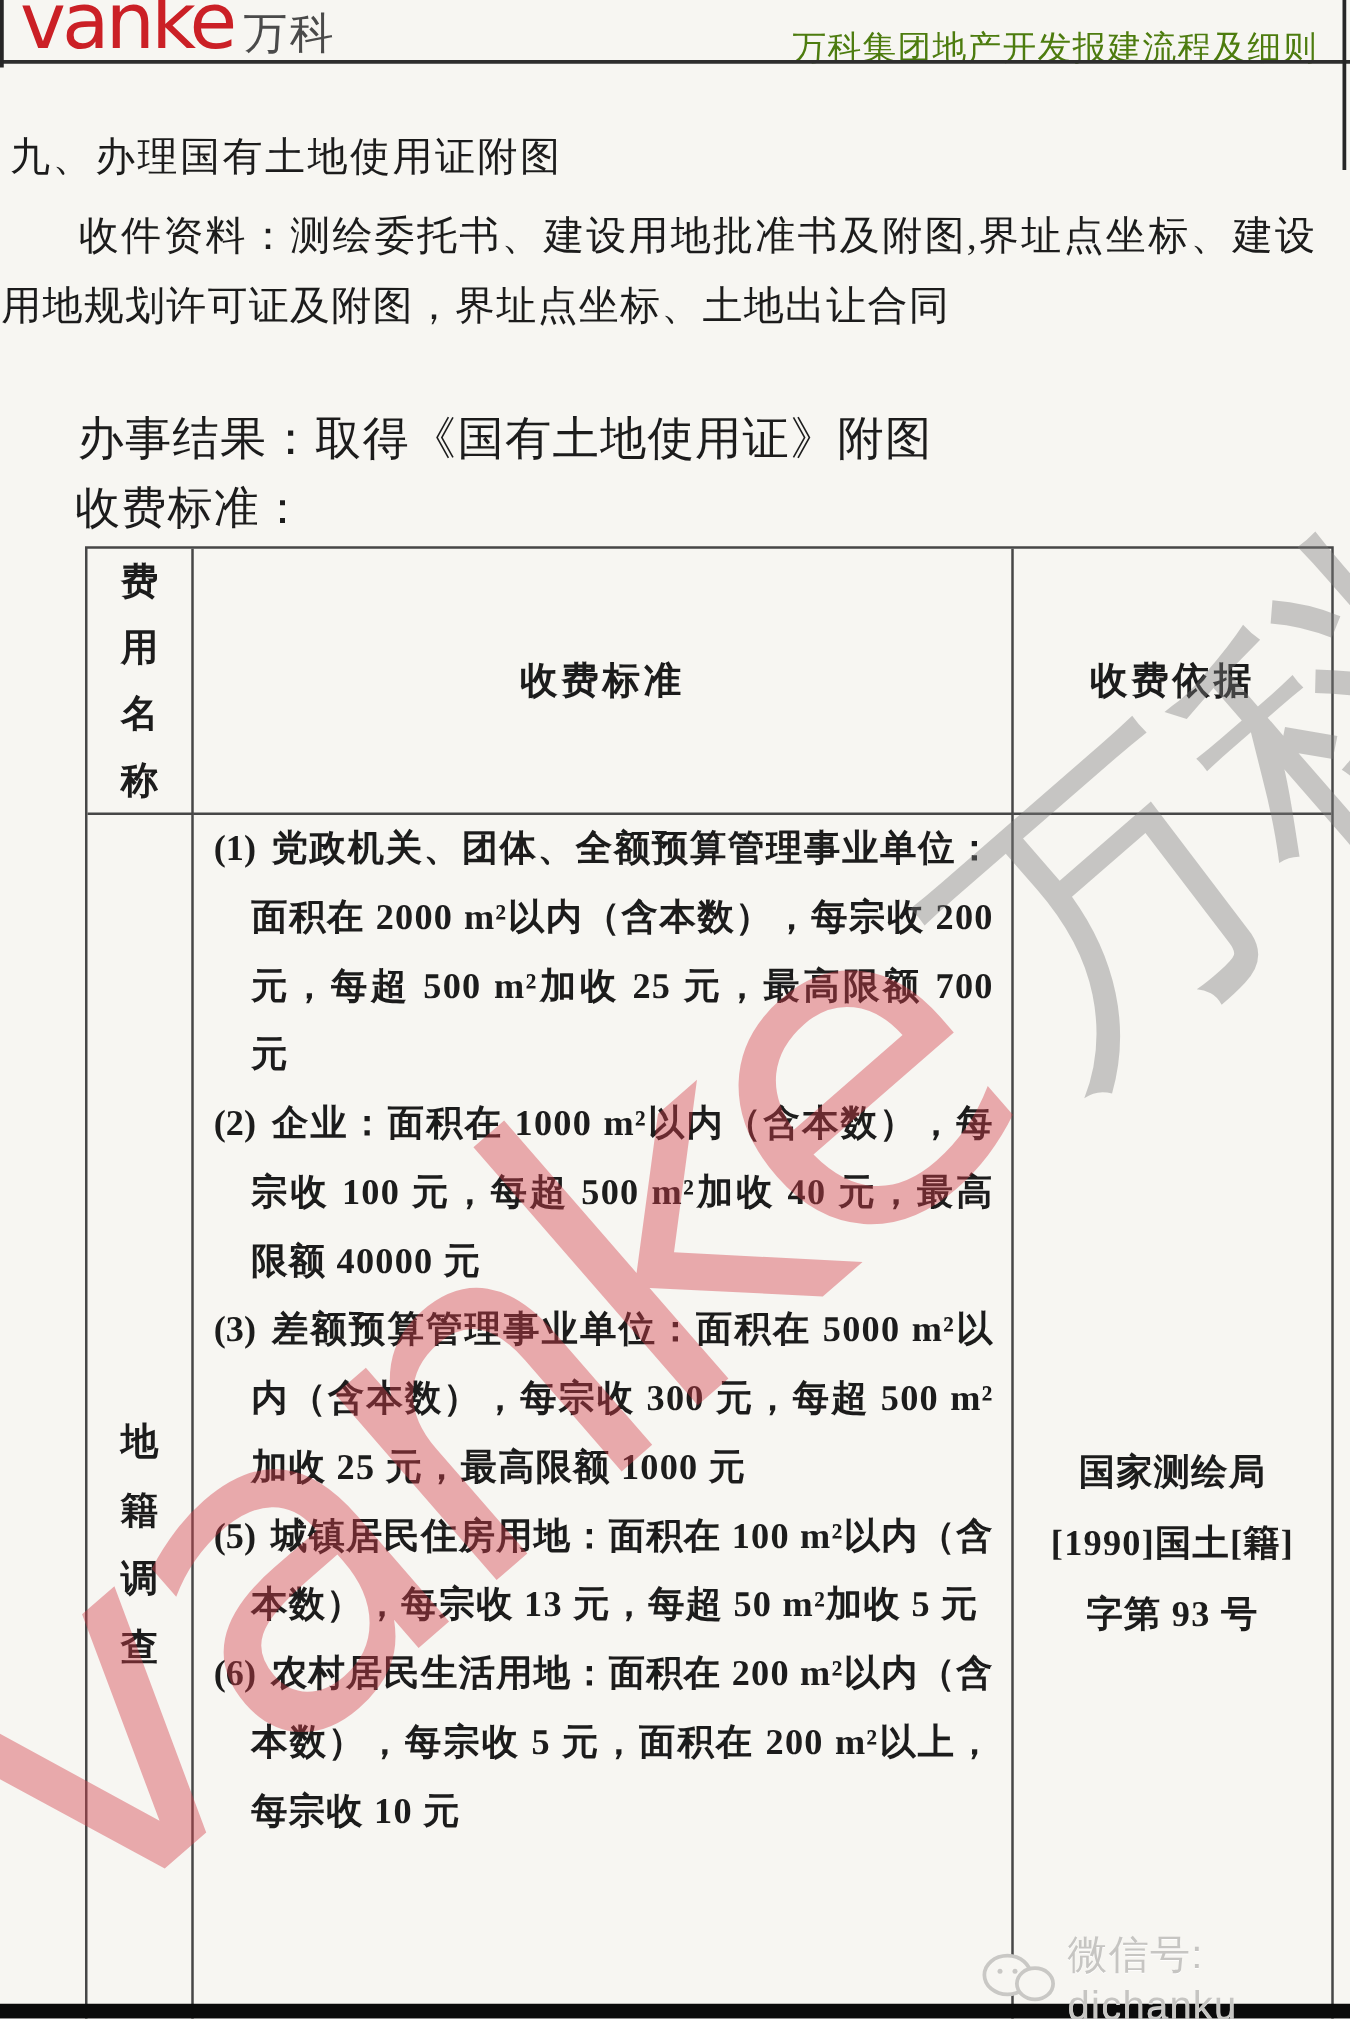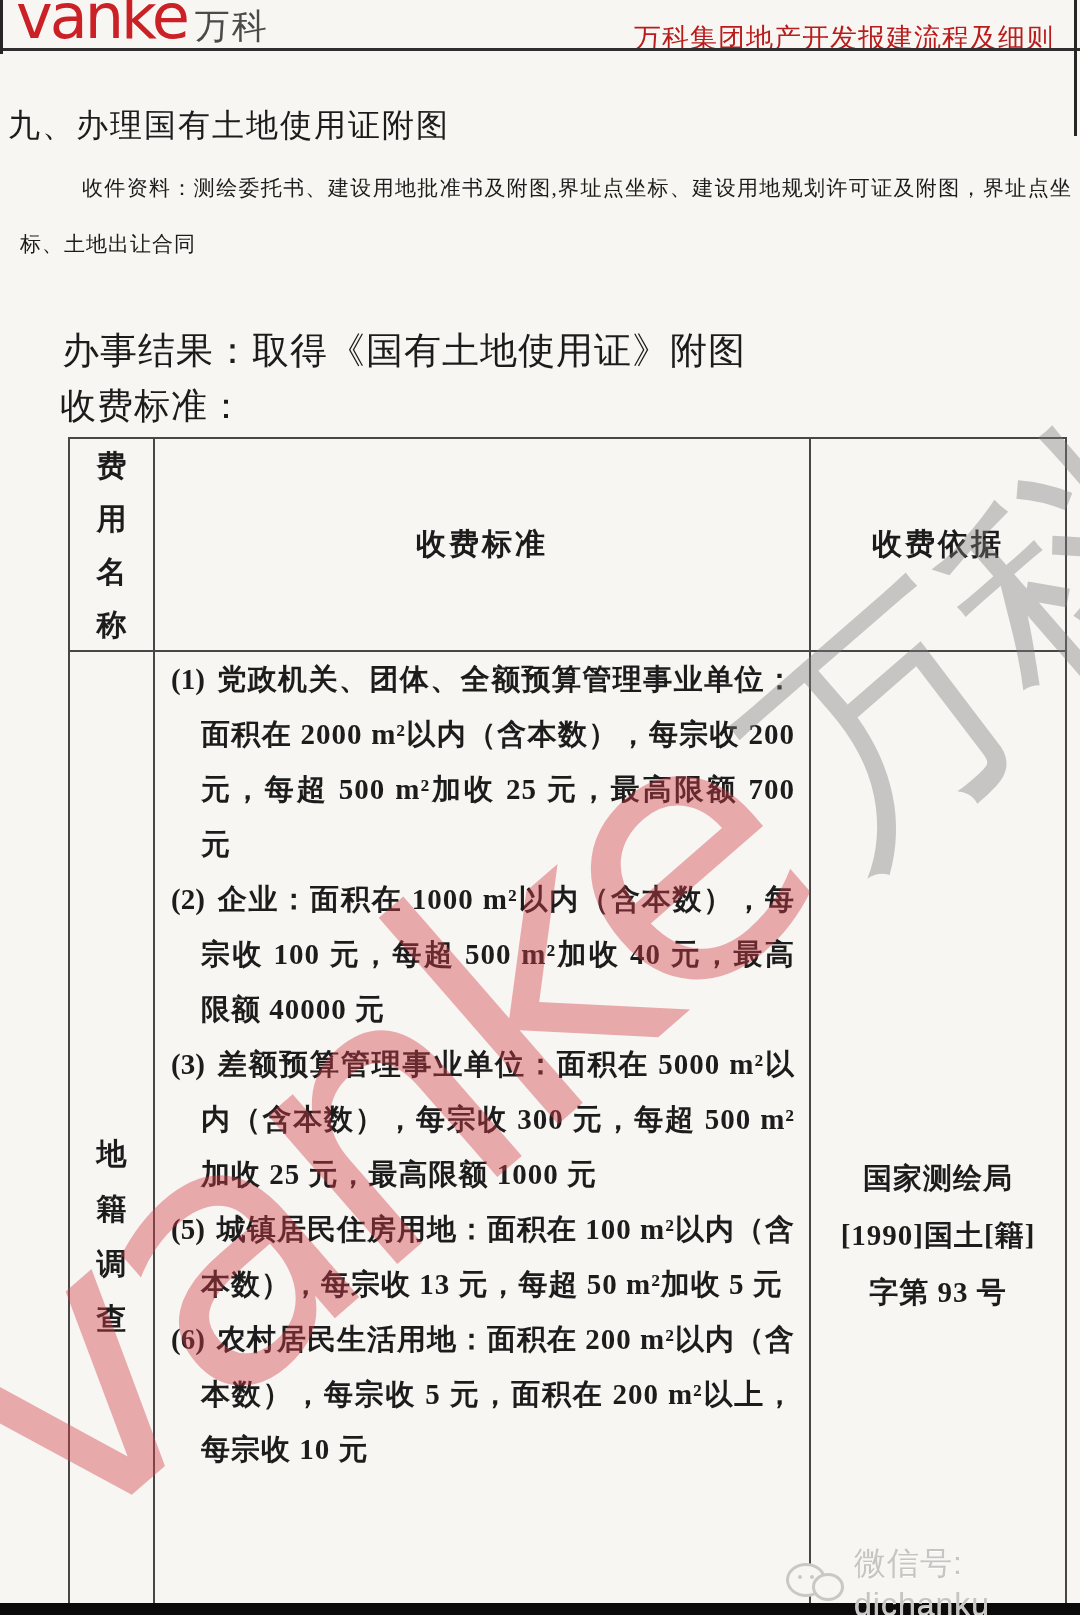--- a/index.html
+++ b/index.html
@@ -18,31 +18,31 @@
   .brand{position:absolute;left:16px;top:-14px;display:flex;align-items:baseline;}
   .logo-latin{
     font-family:"DejaVu Sans","Liberation Sans",sans-serif;
     font-size:62px;font-weight:500;letter-spacing:-3px;color:var(--logo_red);line-height:1;
   }
   .logo-cjk{
     font-family:"Liberation Sans","DejaVu Sans",sans-serif;
     font-size:35px;color:#4a4a4a;margin-left:8px;letter-spacing:2px;
   }
   .doc-title{
-    position:absolute;top:20px;right:26px;font-size:27px;letter-spacing:1px;color:#b91c1c;
+    position:absolute;top:20px;right:26px;font-size:27px;letter-spacing:1px;color:#4d7c0f;
   }
   .header-rule{position:absolute;left:0;top:48px;width:1080px;height:3px;background:var(--rule);}
   .artifact{position:absolute;background:#262626;}
   .artifact.left{left:0;top:0;width:3px;height:54px;}
   .artifact.right{left:1074px;top:0;width:3px;height:136px;}
   
   .sec-heading{position:absolute;left:8px;top:104px;font-size:32px;font-weight:normal;letter-spacing:2px;}
   .materials{
-    position:absolute;left:20px;top:160px;width:1052px;
-    font-size:21px;line-height:56px;text-align:justify;text-indent:62px;letter-spacing:1px;
+    position:absolute;left:1px;top:160px;width:1052px;
+    font-size:32px;line-height:56px;text-align:justify;text-indent:62px;letter-spacing:1px;
   }
   .result-line{position:absolute;left:62px;top:326px;font-size:37px;letter-spacing:1px;}
   .fee-label{position:absolute;left:60px;top:382px;font-size:36px;letter-spacing:1px;}
   
   .fee-table{
     position:absolute;left:68px;top:437px;width:999px;height:1384px;
     border:2px solid var(--border);
     display:grid;grid-template-columns:85px 656px 1fr;grid-template-rows:213px 1fr;font-weight:bold;
   }
   .cell{position:relative;}

